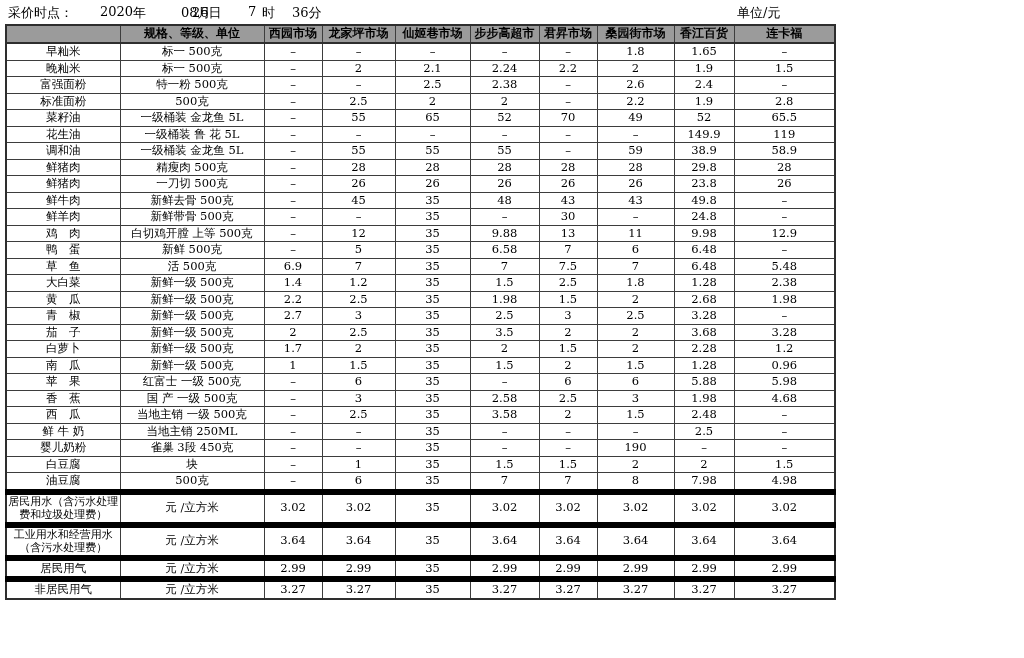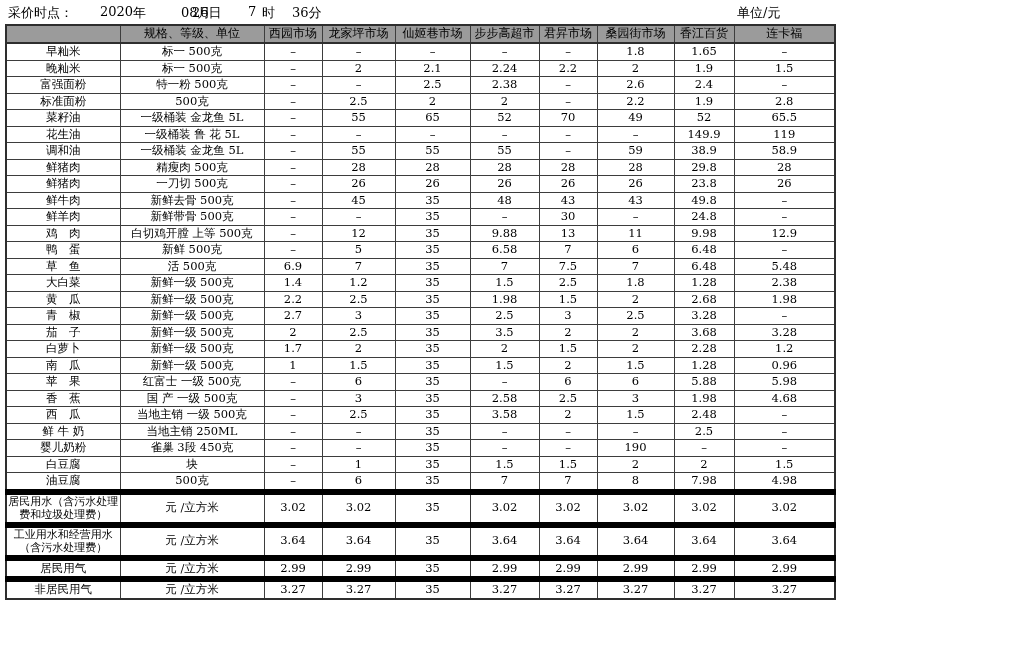--- a/index.html
+++ b/index.html
@@ -22,21 +22,21 @@
   table{
     border-collapse:collapse;table-layout:fixed;margin-left:5px;
     border:2px solid #2e2e2e;
   }
   th,td{
     border:1px solid #3d3d3d;padding:0 1px;text-align:center;
     font-size:11.5px;line-height:1.15;overflow:hidden;white-space:nowrap;
   }
   thead th{
     background:var(--header-bg,#9b9b9b);
-    font-family:"DejaVu Sans", sans-serif;font-weight:normal;
+    font-family:"DejaVu Sans", sans-serif;font-weight:bold;
     font-size:12px;height:16px;border-bottom:2px solid #2e2e2e;
   }
   td{height:15.5px;}
   tr.two-line td{height:27px;}
   tr.two-line td.c-item{white-space:normal;font-size:11px;line-height:1.2;}
   tr.thick-top td{border-top:6px solid #000000;}
 </style>
 </head>
 <body>
 

